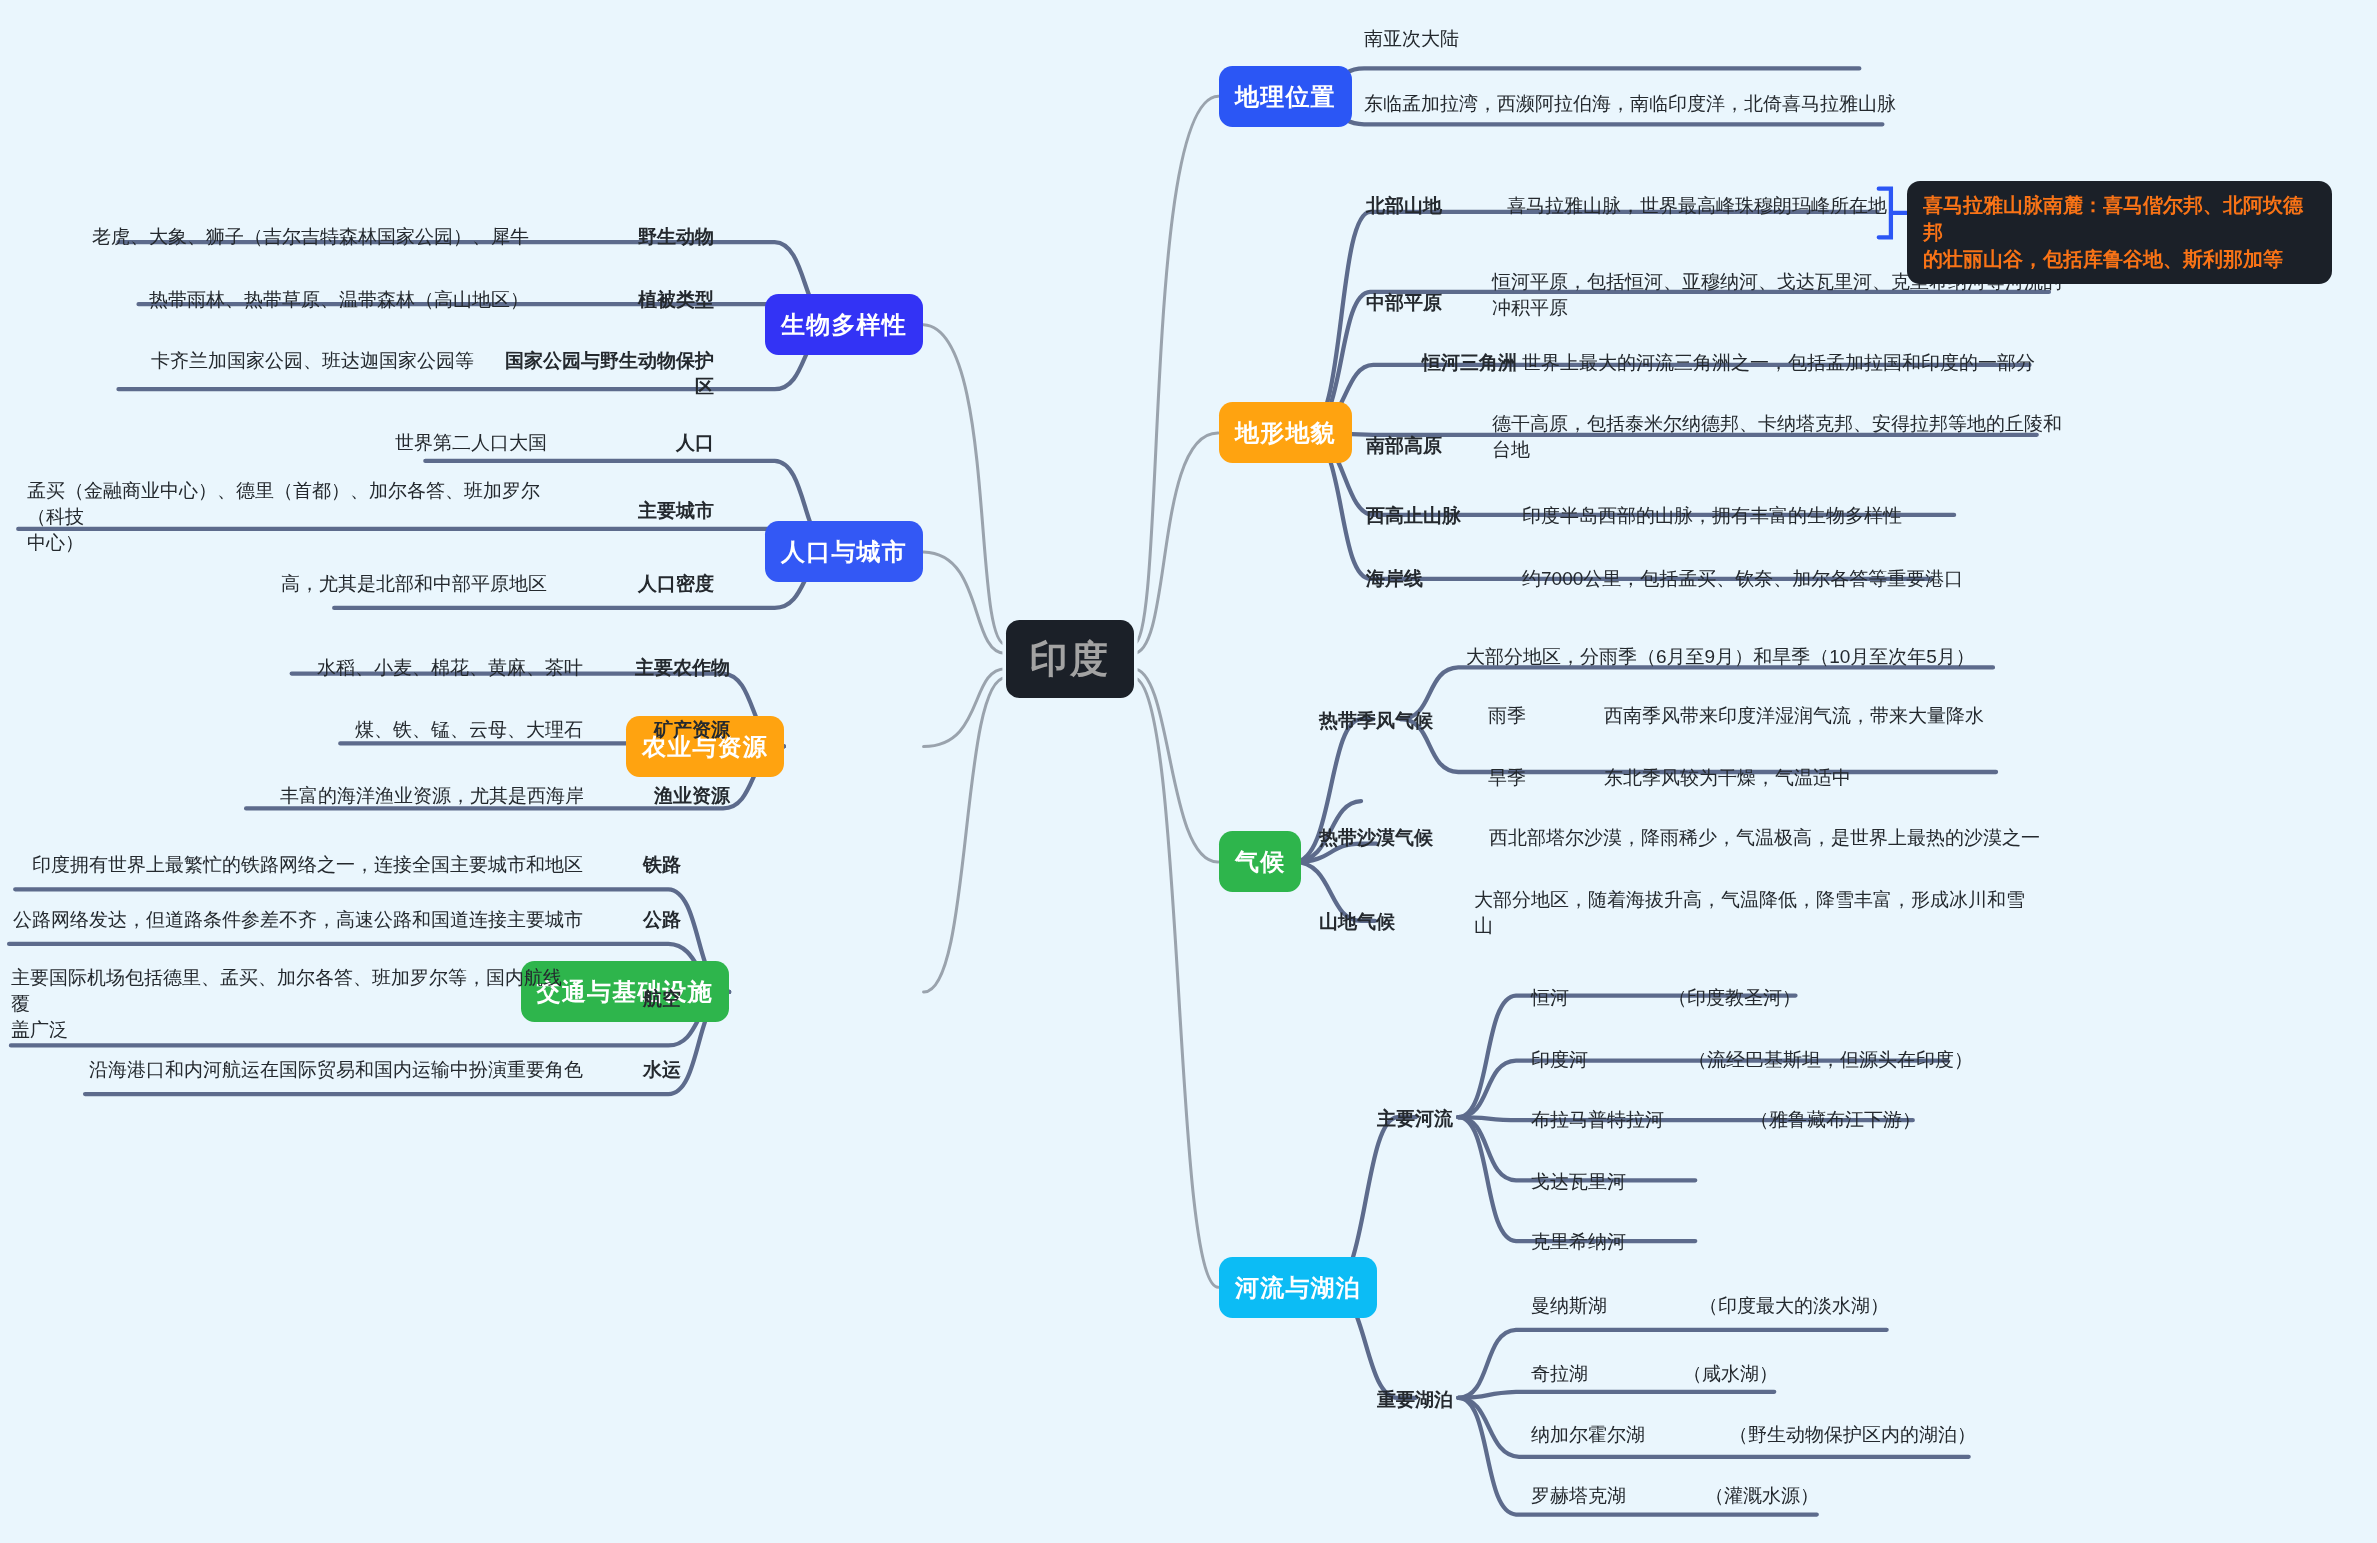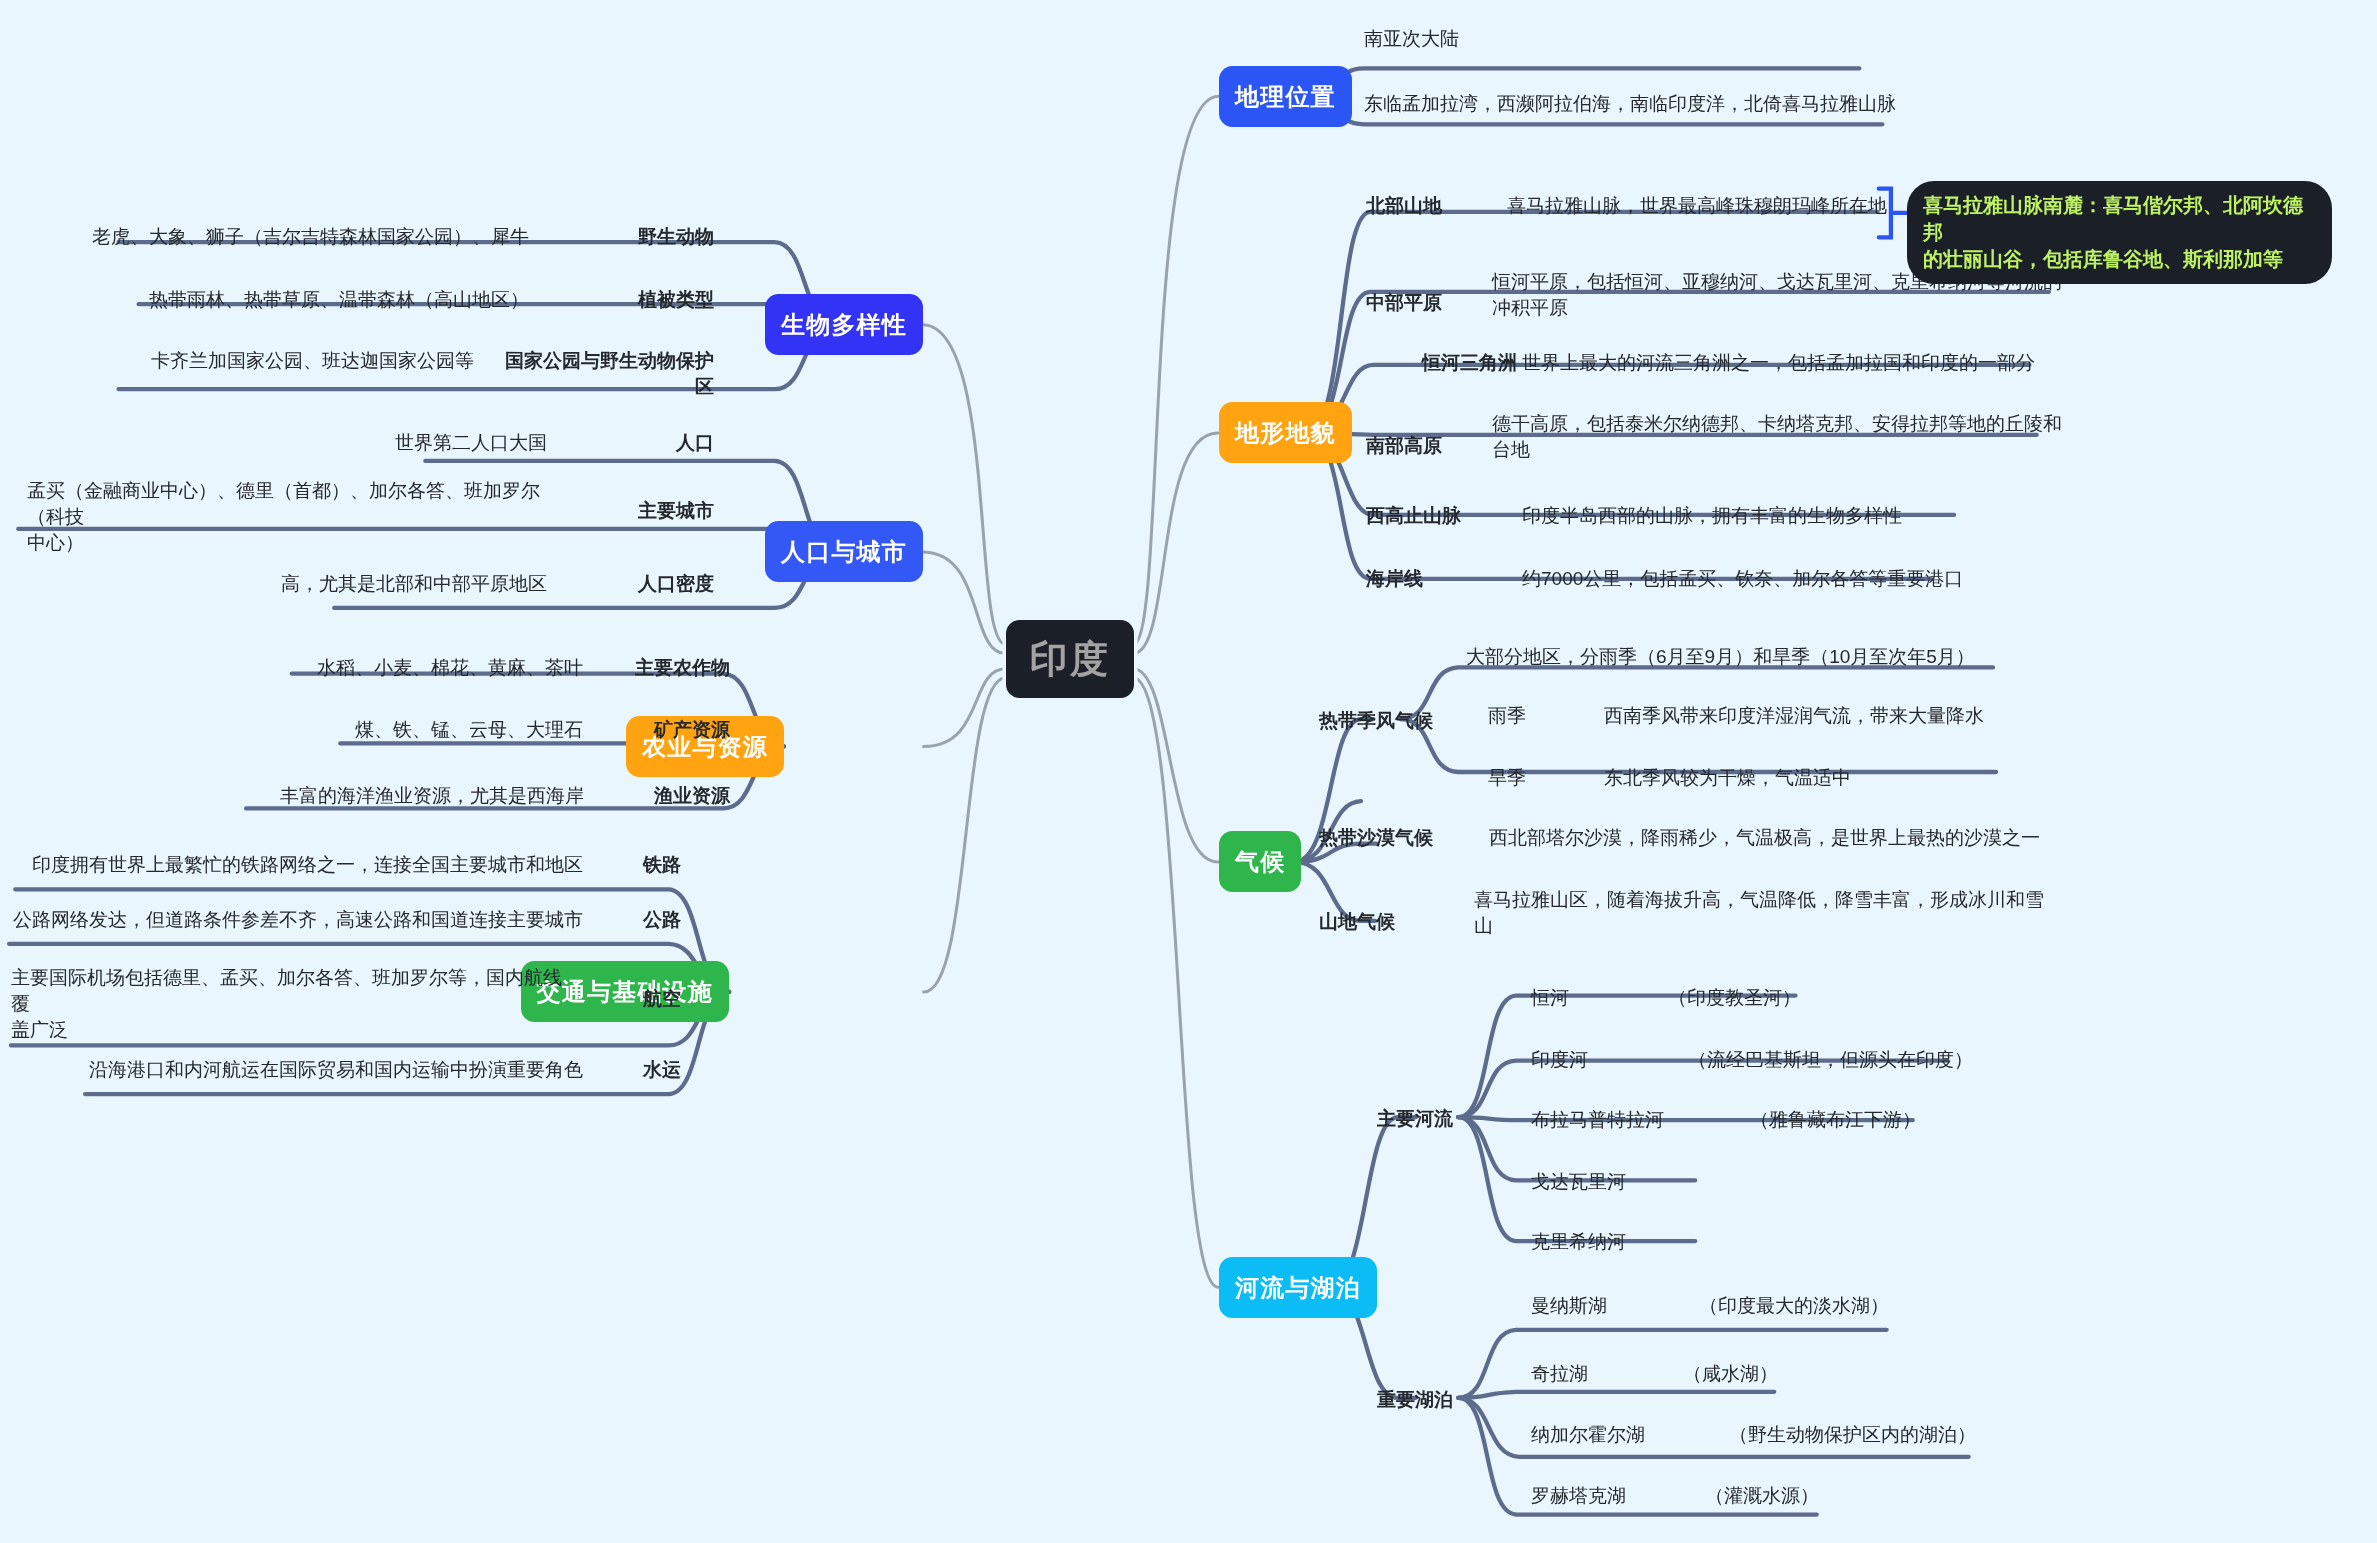--- a/index.html
+++ b/index.html
@@ -25,21 +25,21 @@
 
   
   .branch{
     border-radius:13.4px;color:#fff;font-weight:700;font-size:24px;
     display:flex;align-items:center;justify-content:flex-end;
     letter-spacing:1.2px;white-space:nowrap;padding:0 16px;
   }
 
   
   .callout{
-    background:#1b2028;color:#bef264;border-radius:27px;
+    background:#1b2028;color:#f97316;border-radius:13px;
     font-size:20px;font-weight:700;line-height:1.35;
     padding:11px 16px;box-sizing:border-box;
   }
 
   
   .lbl{position:absolute;font-size:19px;color:#24292e;line-height:1.38;white-space:pre-wrap;}
   .lbl.bold{font-weight:700;}
   .lbl.r{text-align:right;}
 </style>
 </head>
@@ -189,21 +189,21 @@
   <div class="lbl" style="left:1488px;top:703px;">雨季</div>
   <div class="lbl" style="left:1604px;top:703px;">西南季风带来印度洋湿润气流，带来大量降水</div>
 
   <div class="lbl" style="left:1488px;top:765px;">旱季</div>
   <div class="lbl" style="left:1604px;top:765px;">东北季风较为干燥，气温适中</div>
 
   <div class="lbl bold" style="left:1319px;top:825px;">热带沙漠气候</div>
   <div class="lbl" style="left:1489px;top:825px;">西北部塔尔沙漠，降雨稀少，气温极高，是世界上最热的沙漠之一</div>
 
   <div class="lbl bold" style="left:1319px;top:909px;">山地气候</div>
-  <div class="lbl" style="left:1474px;top:887px;">喜马拉雅山区，随着海拔升高，气温降低，降雪丰富，形成冰川和雪
+  <div class="lbl" style="left:1474px;top:887px;">大部分地区，随着海拔升高，气温降低，降雪丰富，形成冰川和雪
 山</div>
 
   <div class="lbl bold" style="left:1377px;top:1106px;">主要河流</div>
   <div class="lbl" style="left:1531px;top:985px;">恒河</div>
   <div class="lbl" style="left:1668px;top:985px;">（印度教圣河）</div>
   <div class="lbl" style="left:1531px;top:1047px;">印度河</div>
   <div class="lbl" style="left:1688px;top:1047px;">（流经巴基斯坦，但源头在印度）</div>
   <div class="lbl" style="left:1531px;top:1107px;">布拉马普特拉河</div>
   <div class="lbl" style="left:1750px;top:1107px;">（雅鲁藏布江下游）</div>
   <div class="lbl" style="left:1531px;top:1169px;">戈达瓦里河</div>

